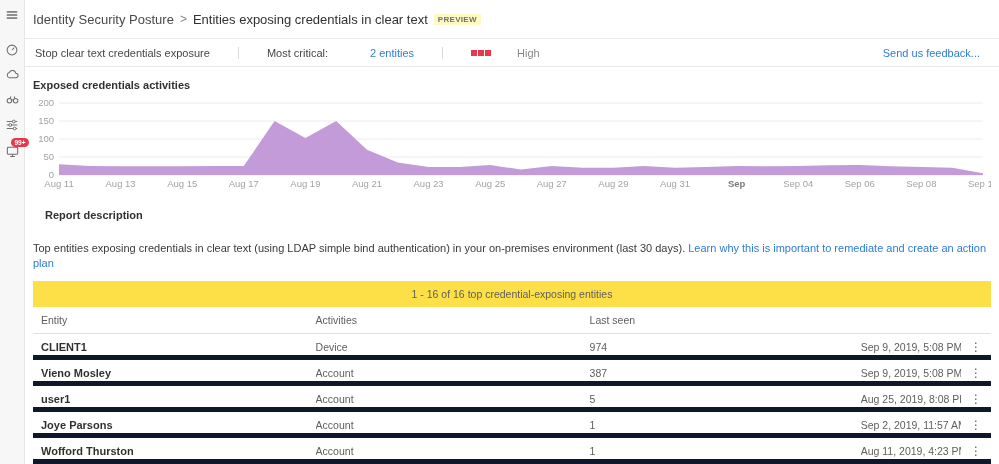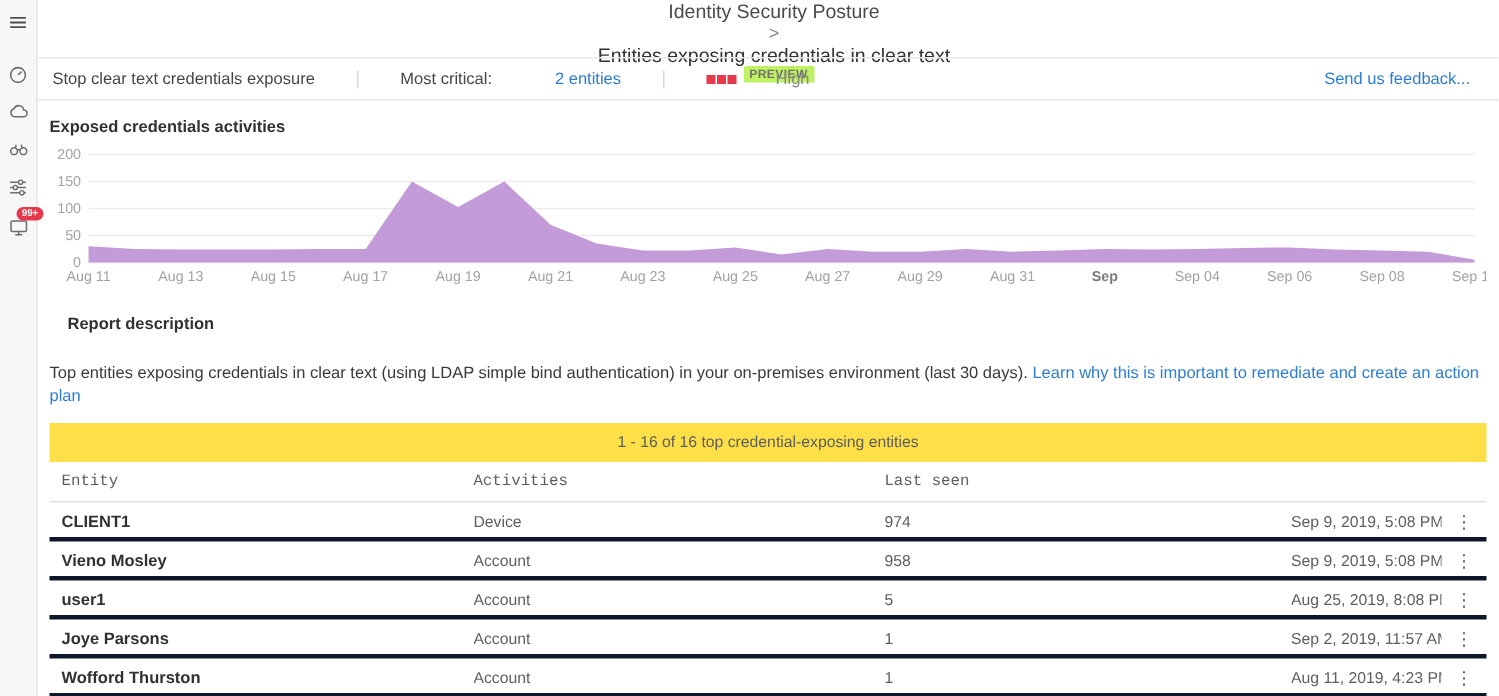--- a/index.html
+++ b/index.html
@@ -11,25 +11,25 @@
   .sidebar { width:25px; height:464px; background:#f7f7f7; border-right:1px solid #e6e6e6;
     display:flex; flex-direction:column; align-items:center; flex-shrink:0; }
   .nav-item { width:25px; height:25px; display:flex; align-items:center; justify-content:center;
     cursor:pointer; position:relative; }
   .nav-item.hamburger { margin-top:2px; margin-bottom:10px; }
   .nav-badge { position:absolute; top:-1px; right:-4px; background:#e8384c; color:#fff;
     font-size:6.5px; line-height:9px; padding:0 3px; border-radius:5px; font-weight:bold; }
 
   
   .main { flex:1; position:relative; }
-  .topbar { height:38px; display:flex; align-items:center; padding-left:8px;flex-direction:column; }
+  .topbar { height:38px; display:flex; align-items:center; padding-left:8px; }
   .crumb-parent { font-size:13px; color:#4b4a48; cursor:pointer; }
   .crumb-sep { font-size:12px; color:#8a8886; margin:0 6px; }
   .crumb-current { font-size:13px; color:#323130; }
-  .preview-badge { background:#bef264; color:#74716d; font-size:8px; font-weight:bold;
+  .preview-badge { background:#fef9c3; color:#74716d; font-size:8px; font-weight:bold;
     letter-spacing:.3px; padding:1px 4px; margin-left:6px; border-radius:1px; }
 
   .improve-band { border-top:1px solid #e9e8e7; border-bottom:1px solid #e9e8e7;
     padding:5px 10px 7px 10px; position:relative; }
   .imp-title { font-size:11px; font-weight:bold; color:#323130; }
   .imp-row { margin-top:3px; display:flex; align-items:center; font-size:11px; color:#484644;gap:19px; }
   .vdiv { width:1px; height:12px; background:#d8d8d8; margin:0 9px; }
   a.link { color:#2e7dd2; text-decoration:none; cursor:pointer; }
   .sev-group { display:flex; align-items:center; margin-right:6px; }
   .sev-sq { width:6px; height:6px; margin-right:1px; display:inline-block; }
@@ -43,22 +43,22 @@
   .axis-text.bold { font-weight:bold; fill:#7d7b79; }
 
   .report { margin:14px 8px 0 8px; }
   .report-text { font-size:11px; color:#3b3a39; margin-top:20px; line-height:1.35; }
 
   
   .table { margin:10px 8px 0 8px; }
   .table-caption { height:26px; background:#fde047; display:flex; align-items:center;
     justify-content:center; font-size:10.5px; color:#605e5c; }
   .trow { display:grid; grid-template-columns:29.5% 28.6% 28.3% 1fr 30px; align-items:center;
-    height:26px; border-bottom:3px solid #0f172a; }
-  .trow.header { height:27px; border-bottom:1px solid #e3e2e1;font-family:Liberation Mono, monospace; }
+    height:26px; border-bottom:5px solid #0f172a; }
+  .trow.header { height:27px; border-bottom:1px solid #e3e2e1; }
   .th { font-size:10.5px; color:#605e5c; }
   .cell { font-size:10.5px; color:#605e5c; overflow:hidden; white-space:nowrap; }
   .cell.entity { font-size:11px; font-weight:bold; color:#323130; cursor:pointer; }
   .cell:first-child, .th:first-child { padding-left:8px; }
   .kebab { font-size:12px; color:#605e5c; text-align:center; cursor:pointer; line-height:26px; }
   svg.icon { display:block; }
 </style>
 </head>
 <body>
 
@@ -193,21 +193,21 @@
           <div class="trow">
             <div class="cell entity">CLIENT1</div>
             <div class="cell">Device</div>
             <div class="cell">974</div>
             <div class="cell">Sep 9, 2019, 5:08 PM</div>
             <div class="kebab">⋮</div>
           </div>
           <div class="trow">
             <div class="cell entity">Vieno Mosley</div>
             <div class="cell">Account</div>
-            <div class="cell">958</div>
+            <div class="cell">387</div>
             <div class="cell">Sep 9, 2019, 5:08 PM</div>
             <div class="kebab">⋮</div>
           </div>
           <div class="trow">
             <div class="cell entity">user1</div>
             <div class="cell">Account</div>
             <div class="cell">5</div>
             <div class="cell">Aug 25, 2019, 8:08 PM</div>
             <div class="kebab">⋮</div>
           </div>

